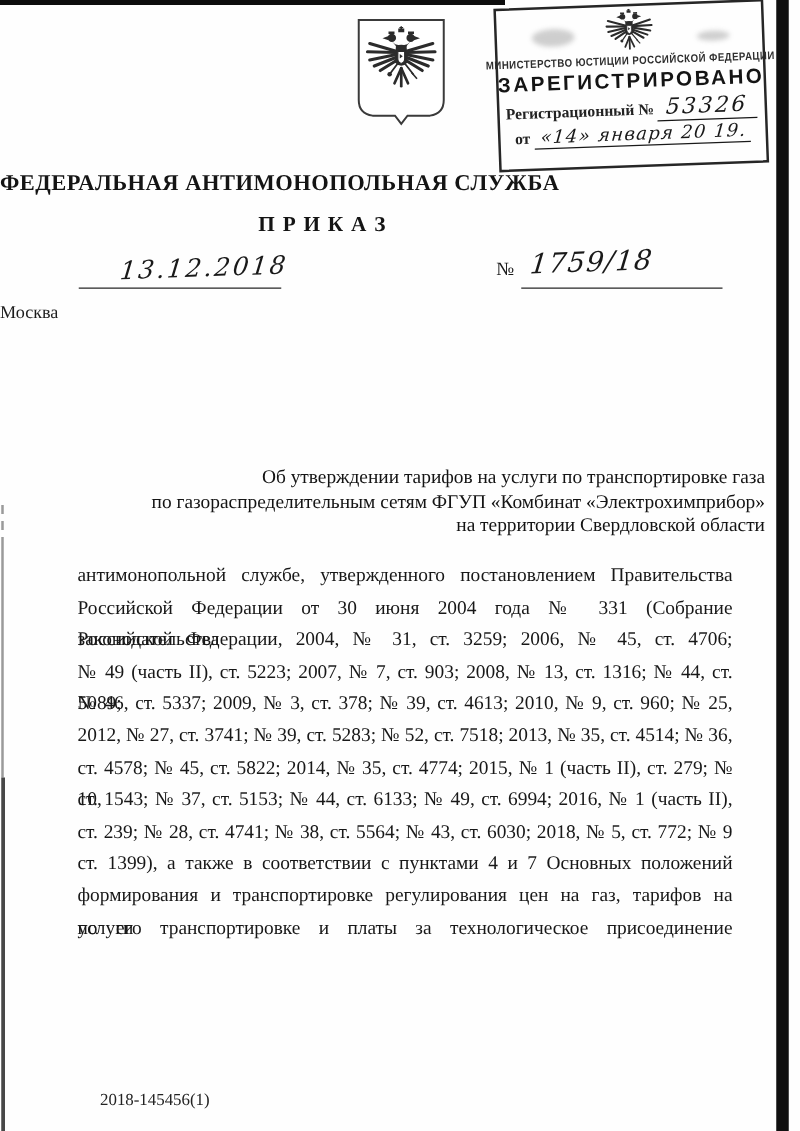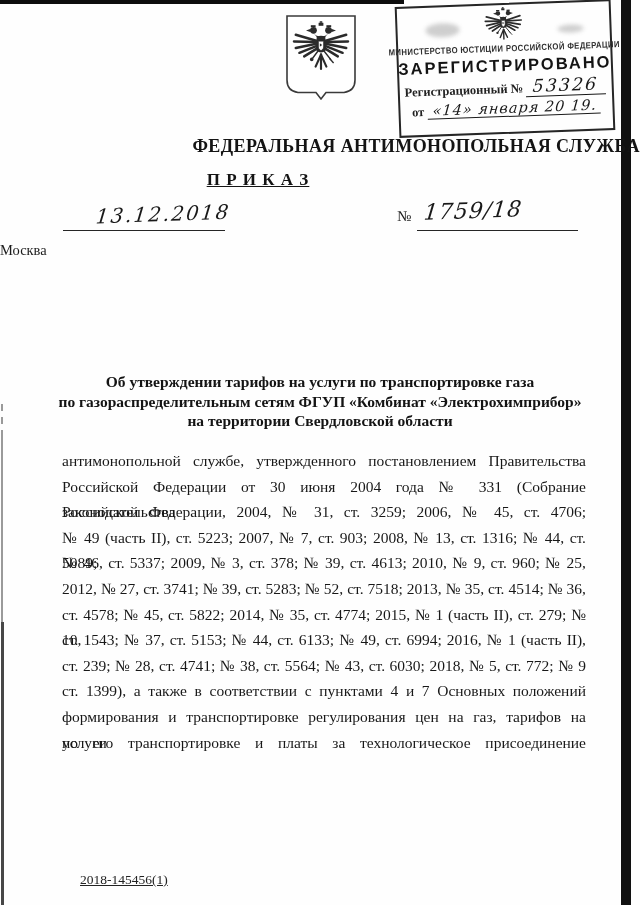--- a/index.html
+++ b/index.html
@@ -44,51 +44,51 @@
   .stamp-number{font-size:17.5px;letter-spacing:2px;border-bottom:1.7px solid #161616;
     padding:0 8px 0 6px;margin-left:4px;transform:skewX(-6deg);}
   .stamp-date{font-size:14.5px;letter-spacing:1px;border-bottom:1.4px solid #1a1a1a;
     padding:0 4px;margin-left:4px;transform:skewX(-7deg);}
   .smudge{position:absolute;border-radius:50%;filter:blur(2px);background:#777;opacity:.35;}
   .smudge.s1{left:28px;top:16px;width:34px;height:14px;}
   .smudge.s2{left:160px;top:22px;width:26px;height:8px;}
 
   
   .agency{
-    position:absolute;left:0;top:136px;width:640px;text-align:right;
+    position:absolute;left:0;top:136px;width:640px;text-align:left;
     font-weight:bold;font-size:18px;letter-spacing:.4px;color:#141414;
   }
   .doc-type{
     position:absolute;left:0;top:170px;width:516px;text-align:center;
-    font-weight:bold;font-size:17px;letter-spacing:1px;color:#141414;text-decoration:underline;
+    font-weight:bold;font-size:17px;letter-spacing:1px;color:#141414;
   }
   .order-date{
     position:absolute;left:96px;top:202px;font-size:20px;letter-spacing:2px;
     transform:rotate(-2deg) skewX(-8deg);
   }
   .date-underline{position:absolute;left:63px;top:230px;width:162px;border-top:1.6px solid #262626;}
   .num-label{position:absolute;left:397px;top:208px;font-size:15px;color:#1a1a1a;}
   .order-number{
     position:absolute;left:424px;top:198px;font-size:22px;letter-spacing:1px;
     transform:rotate(-2deg) skewX(-8deg);
   }
   .num-underline{position:absolute;left:417px;top:230px;width:161px;border-top:1.6px solid #262626;}
   .city{position:absolute;left:0;top:242px;width:640px;font-size:14.5px;}
 
   
-  .subject{position:absolute;left:40px;top:372px;width:560px;text-align:center;
-    font-weight:bold;font-size:15.5px;line-height:19.5px;color:#141414;}
+  .subject{position:absolute;left:52px;top:372px;width:560px;text-align:right;
+    font-weight:normal;font-size:15.5px;line-height:19.5px;color:#141414;}
 
   
   .body-text{position:absolute;left:62px;top:448px;width:524px;
     font-size:15.5px;line-height:25.6px;color:#181818;}
   .bline{text-align:justify;text-align-last:justify;white-space:normal;height:25.6px;overflow:visible;}
   .bline.indent{padding-left:37px;}
 
-  .footer-code{position:absolute;left:80px;top:872px;font-size:13.5px;color:#222;text-decoration:underline;}
+  .footer-code{position:absolute;left:80px;top:872px;font-size:13.5px;color:#222;}
 </style>
 </head>
 <body>
 
 <div class="page">
 
   <div class="top-bar"></div>
   <div class="right-bar"></div>
   <div class="left-dashes"></div>
   <div class="left-line-light"></div>

